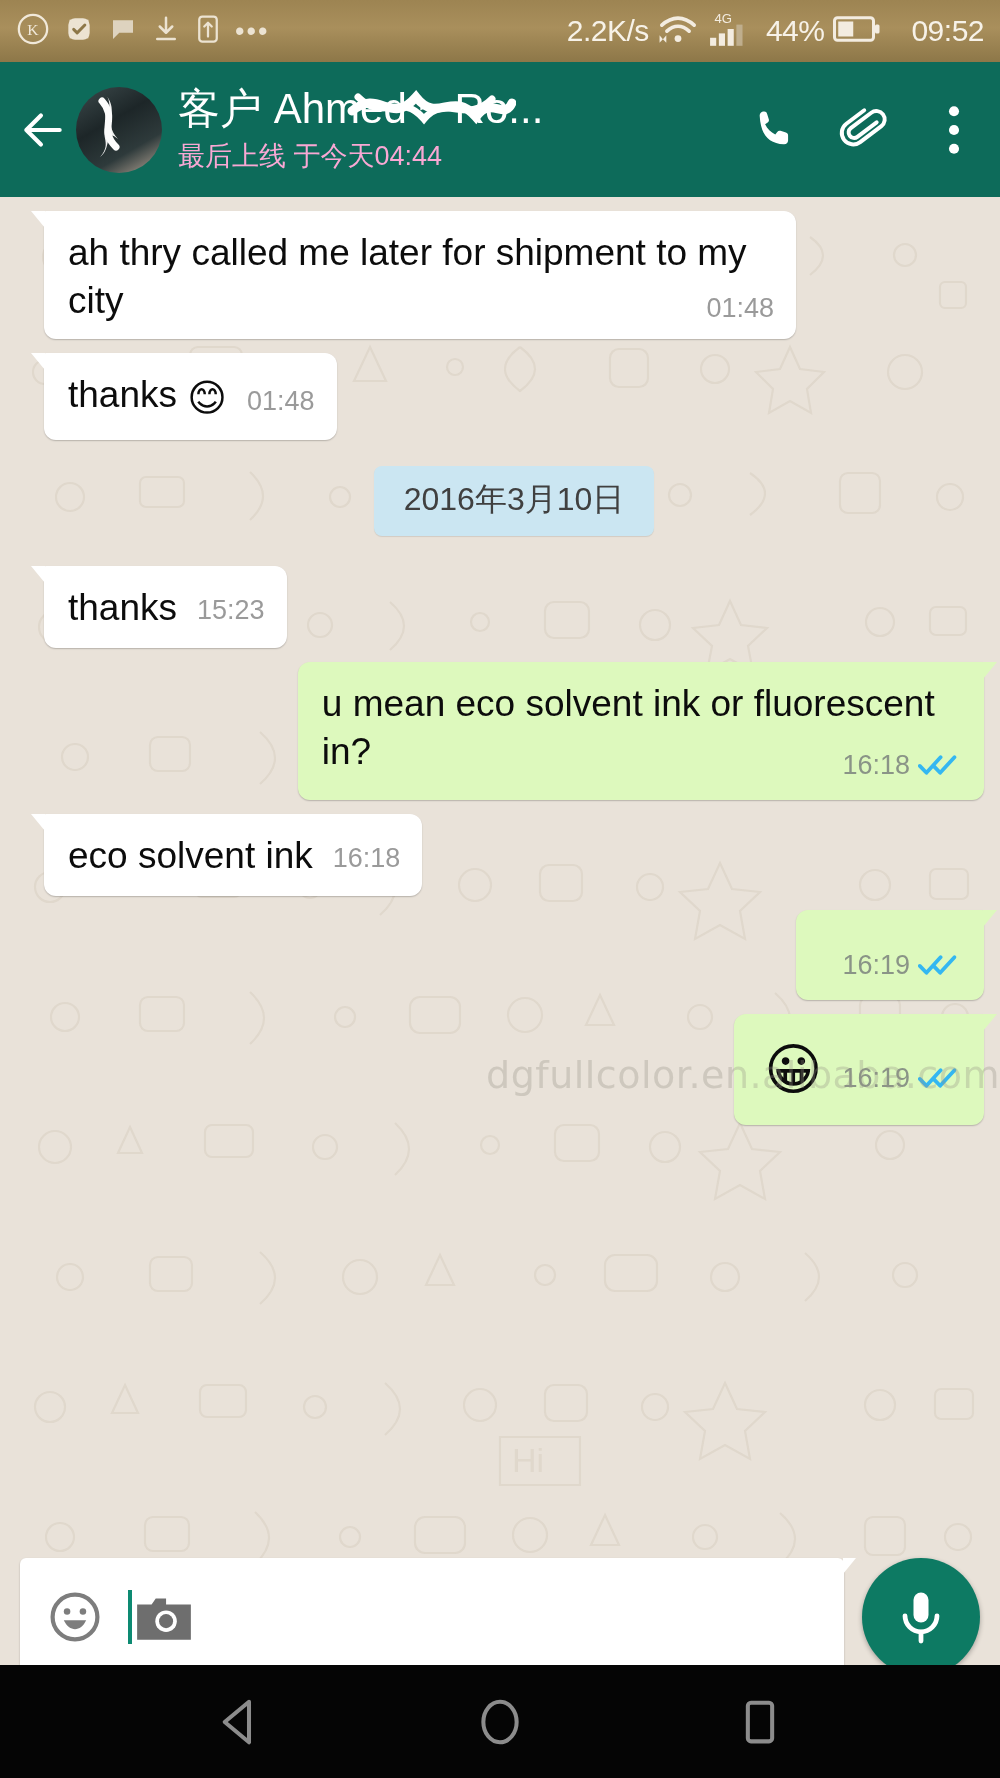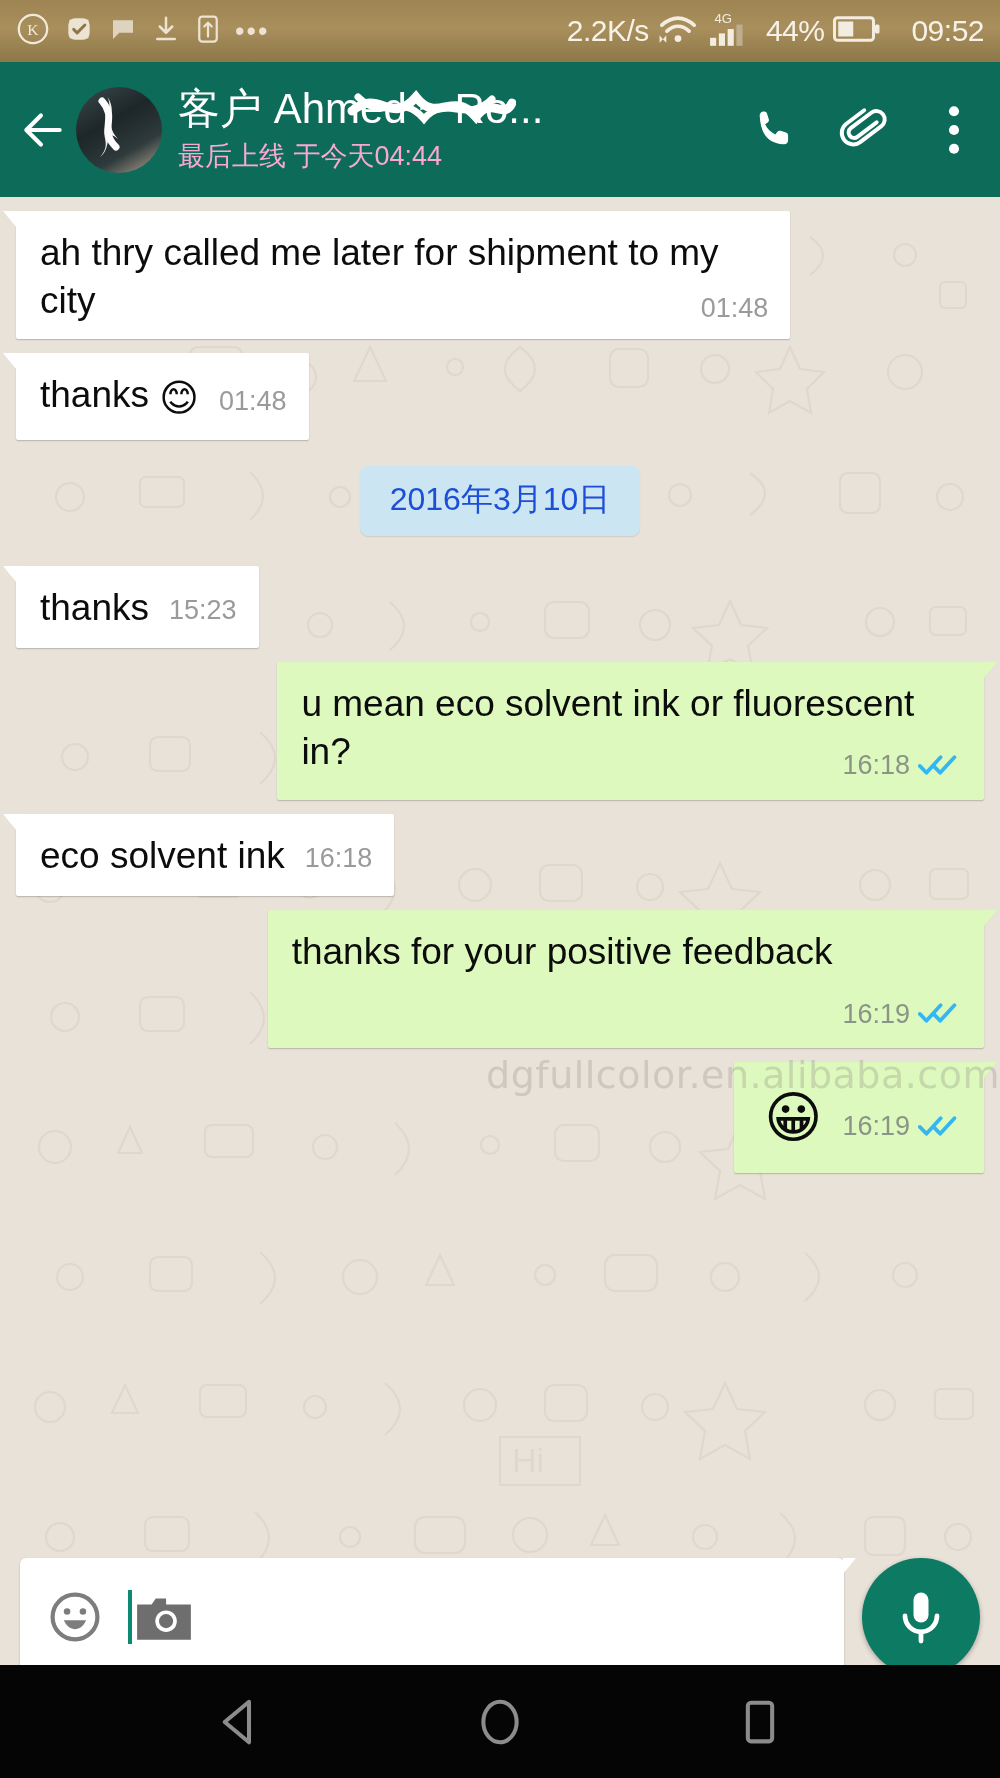--- a/index.html
+++ b/index.html
@@ -132,41 +132,42 @@
     align-items: center;
     justify-content: center;
   }
 
   
   #chat-area {
     position: relative;
     height: 1508px;
     background: #e9e2d9;
     overflow: hidden;
+    padding-left: 28px;
   }
   #chat-doodles {
     position: absolute;
     inset: 0;
     opacity: 0.42;
     pointer-events: none;
   }
   #chat-scroll {
     position: relative;
     padding: 14px 0 0 0;
     height: 100%;
   }
 
   .msg-row { display: flex; padding: 0 16px; margin-bottom: 14px; }
   .msg-row.in  { justify-content: flex-start; }
   .msg-row.out { justify-content: flex-end; }
 
   .bubble {
     position: relative;
     max-width: 83%;
-    border-radius: 2px;
+    border-radius: 12px;
     padding: 18px 22px 14px 24px;
     box-shadow: 0 1px 1.5px rgba(0,0,0,0.22);
     font-size: 37px;
     line-height: 1.3;
     color: #0c0c0c;
   }
   .bubble.in  { background: #ffffff; border-top-left-radius: 2px; }
   .bubble.out { background: #ddf9bd; border-top-right-radius: 2px; }
 
   .bubble.in::before {
@@ -210,21 +211,21 @@
   .bubble.wrap-meta::after { content: ""; display: block; clear: both; }
 
   
   #date-divider-row {
     display: flex;
     justify-content: center;
     margin: 26px 0 30px 0;
   }
   #date-divider {
     background: #cbe6f2;
-    color: #1d4ed8;
+    color: #404040;
     font-size: 32px;
     padding: 12px 30px 14px 30px;
     border-radius: 8px;
     box-shadow: 0 1px 1px rgba(0,0,0,0.1);
     white-space: nowrap;
   }
 
   
   #watermark {
     position: absolute;
@@ -601,21 +602,20 @@
         <div class="bubble in inline-meta">
           <span class="btext">eco solvent ink</span>
           <span class="meta">
             <span class="time">16:18</span>
           </span>
         </div>
       </div>
 
       <div class="msg-row out">
         <div class="bubble out wrap-meta" style="max-width:74%">
-          <span class="btext">thanks for your positive feedback</span>
           <span class="meta">
             <span class="time">16:19</span>
             <span>
               <svg width="44" height="26" viewBox="0 0 30 18">
                   <path d="M1 9.6l4.6 4.8L15.4 3.6" fill="none" stroke="#34b7f1" stroke-width="2.6" stroke-linecap="round" stroke-linejoin="round"></path>
                   <path d="M10.5 9.6l4.6 4.8L25 3.6" fill="none" stroke="#34b7f1" stroke-width="2.6" stroke-linecap="round" stroke-linejoin="round"></path>
                 </svg>
             </span>
           </span>
         </div>

